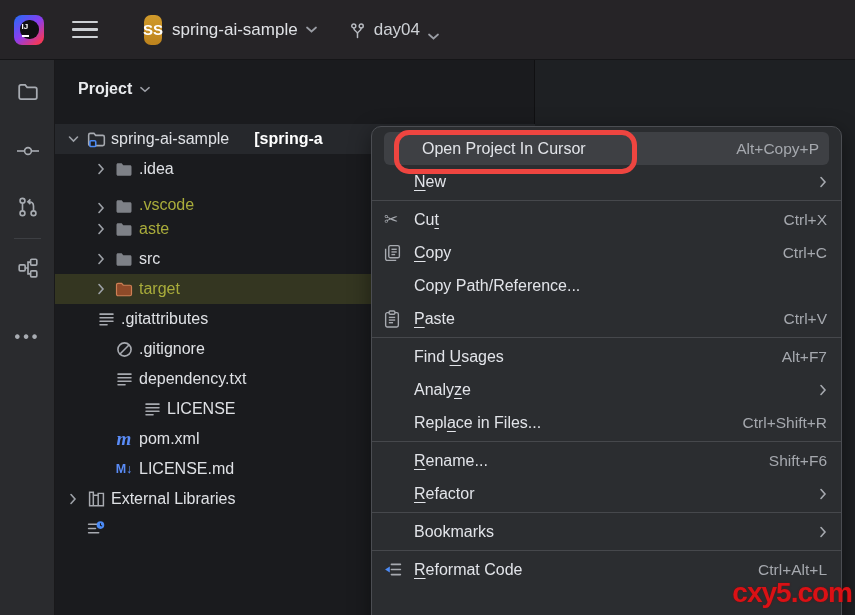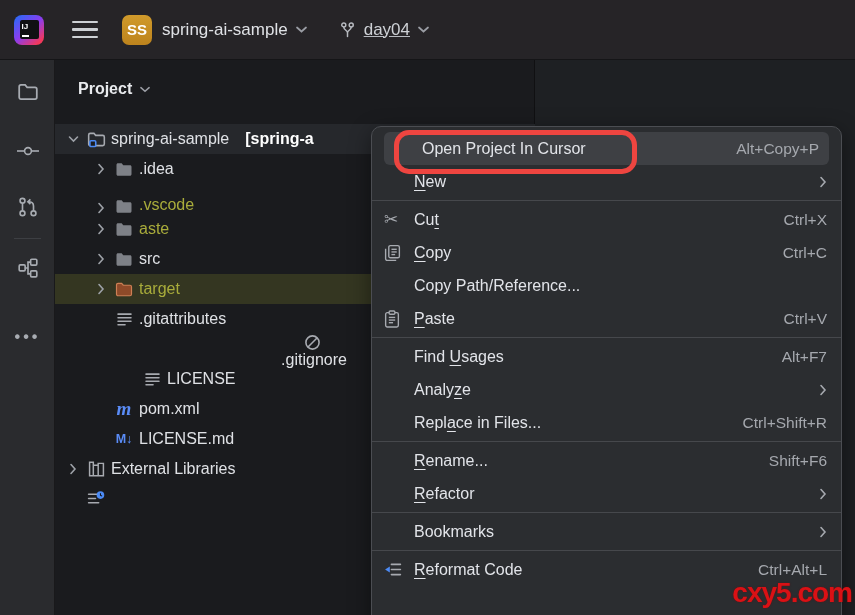--- a/index.html
+++ b/index.html
@@ -12,53 +12,53 @@
   }
   
   .toolbar {
     position:absolute; left:0; top:0; width:855px; height:60px;
     background:#262427; border-bottom:1px solid #151517;
     display:flex; align-items:center;
   }
   .app-logo { width:30px; height:30px; margin-left:14px; border-radius:8px;
     background:linear-gradient(140deg,#1f6ef5 0%,#8a3df0 48%,#f3385b 88%);
     display:flex; align-items:center; justify-content:center; }
-  .app-logo-inner { width:19px; height:19px; background:#101013; border-radius:2px;
+  .app-logo-inner { width:19px; height:19px; background:#101013; border-radius:9px;
     color:#fff; font-size:8px; font-weight:bold; line-height:9px; padding:2px 0 0 2px; }
   .app-logo-inner .bar { display:block; width:7px; height:2px; background:#fff; margin-top:4px; }
   .hamburger { margin-left:28px; width:26px; display:flex; flex-direction:column; gap:5px; cursor:pointer; }
   .hamburger span { display:block; height:2.4px; background:#cdd0d4; border-radius:1px; }
-  .proj-badge { margin-left:24px; width:30px; height:30px; border-radius:7px;
+  .proj-badge { margin-left:46px; width:18px; height:30px; border-radius:7px;
     background:linear-gradient(180deg,#d09a2b,#bd831d);
     color:#fff; font-weight:bold; font-size:15px;
     display:flex; align-items:center; justify-content:center; }
   .tb-text { color:#dfe1e5; font-size:17px; margin-left:10px; }
   .tb-dim  { color:#ced1d6; }
   .chev { margin-left:8px; color:#9a9da4; display:inline-flex; }
-  .branch-wrap { display:flex; align-items:center; margin-left:32px; color:#b7bac0;text-decoration:underline; }
+  .branch-wrap { display:flex; align-items:flex-end; margin-left:32px; color:#b7bac0; }
   
   .stripe { position:absolute; left:0; top:60px; width:55px; height:555px;
     background:#2a2b2e; border-right:1px solid #19191b; }
   .stripe .s-icon { position:absolute; left:0; width:55px; height:32px;
     display:flex; align-items:center; justify-content:center; color:#a8acb2; cursor:pointer; }
   .stripe .s-sep { position:absolute; left:14px; width:27px; height:1px; background:#3d3f43; }
   
   .project-panel { position:absolute; left:55px; top:60px; width:480px; height:555px;
     background:#1a1b1e; border-right:1px solid #101012; }
   .panel-header { position:absolute; left:23px; top:20px; display:flex; align-items:center;
     color:#e8eaed; font-size:16px; font-weight:bold; }
   .tree { position:absolute; left:0; top:64px; width:480px; }
   .tree-row { height:30px; display:flex; align-items:center; font-size:16px; color:#dfe1e5; cursor:pointer; }
   .tree-row.hover    { background:#26282c; }
   .tree-row.selected { background:#343621; }
   .tree-row .slot-chev { width:22px; min-width:22px; display:flex; justify-content:center; color:#9da1a7; }
   .tree-row .slot-icon { width:24px; min-width:24px; display:flex; justify-content:center; align-items:center; }
   .tree-row .lbl { margin-left:3px; white-space:nowrap; }
   .tree-row .lbl.ignored { color:#a9ac3b; }
-  .tree-row .suffix { font-weight:bold; color:#ffffff; margin-left:16px; white-space:nowrap; }
+  .tree-row .suffix { font-weight:bold; color:#ffffff; margin-left:25px; white-space:nowrap; }
   .glyph-blue { color:#5a8cf7; font-weight:bold; }
   
   .editor-area { position:absolute; left:535px; top:60px; width:320px; height:555px; background:#1e2023; }
   
   .menu { position:absolute; left:371px; top:126px; width:471px; height:520px;
     background:#2b2d30; border:1px solid #4b4d52; border-radius:10px;
     padding-top:5px; box-shadow:0 6px 22px rgba(0,0,0,.45); }
   .menu-row { height:33px; display:flex; align-items:center; padding:0 14px 0 12px;
     font-size:16px; color:#e2e4e9; cursor:pointer; }
   .menu-row.selected { background:#3e4044; border-radius:6px; margin:0 12px; padding:0 10px 0 8px; }
@@ -229,41 +229,53 @@
             <polyline points="2,1.5 6,6 2,10.5" fill="none" stroke="currentColor" stroke-width="1.6" stroke-linecap="round"></polyline>
           </svg>
         </span>
         <span class="slot-icon">
           <svg width="18" height="15" viewBox="0 0 16 14">
             <path d="M1 2.6 C1 1.8 1.6 1.2 2.4 1.2 H5.8 L7.3 3 H13.6 C14.4 3 15 3.6 15 4.4 V11.4 C15 12.2 14.4 12.8 13.6 12.8 H2.4 C1.6 12.8 1 12.2 1 11.4 Z" fill="#8e4a29" stroke="#cd7f55" stroke-width="1.1"></path>
           </svg>
         </span>
         <span class="lbl ignored">target</span>
       </div>
-      <div class="tree-row" style="padding-left: 35px;">
+      <div class="tree-row" style="padding-left: 17px;">
         <span class="slot-chev"></span>
         <span class="slot-icon">
           <svg width="17" height="14" viewBox="0 0 15 13" stroke="#a7aab0" stroke-width="1.5" stroke-linecap="round">
             <line x1="1.5" y1="2" x2="13.5" y2="2"></line>
             <line x1="1.5" y1="5.3" x2="13.5" y2="5.3"></line>
             <line x1="1.5" y1="8.6" x2="13.5" y2="8.6"></line>
             <line x1="1.5" y1="11.9" x2="8" y2="11.9"></line>
           </svg>
         </span>
         <span class="lbl">.gitattributes</span>
       </div>
-      <div class="tree-row" style="padding-left: 35px; flex-direction: column;">
+      <div class="tree-row" style="padding-left: 35px;">
         <span class="slot-chev"></span>
         <span class="slot-icon">
           <svg width="17" height="17" viewBox="0 0 16 16" fill="none" stroke="#a7aab0" stroke-width="1.5">
             <circle cx="8" cy="8" r="6.2"></circle>
             <line x1="3.8" y1="12.2" x2="12.2" y2="3.8"></line>
           </svg>
         </span>
         <span class="lbl">.gitignore</span>
+      </div>
+      <div class="tree-row" style="padding-left: 35px;">
+        <span class="slot-chev"></span>
+        <span class="slot-icon">
+          <svg width="17" height="14" viewBox="0 0 15 13" stroke="#a7aab0" stroke-width="1.5" stroke-linecap="round">
+            <line x1="1.5" y1="2" x2="13.5" y2="2"></line>
+            <line x1="1.5" y1="5.3" x2="13.5" y2="5.3"></line>
+            <line x1="1.5" y1="8.6" x2="13.5" y2="8.6"></line>
+            <line x1="1.5" y1="11.9" x2="8" y2="11.9"></line>
+          </svg>
+        </span>
+        <span class="lbl">dependency.txt</span>
       </div>
       <div class="tree-row" style="padding-left: 35px; margin-left: 28px;">
         <span class="slot-chev"></span>
         <span class="slot-icon">
           <svg width="17" height="14" viewBox="0 0 15 13" stroke="#a7aab0" stroke-width="1.5" stroke-linecap="round">
             <line x1="1.5" y1="2" x2="13.5" y2="2"></line>
             <line x1="1.5" y1="5.3" x2="13.5" y2="5.3"></line>
             <line x1="1.5" y1="8.6" x2="13.5" y2="8.6"></line>
             <line x1="1.5" y1="11.9" x2="8" y2="11.9"></line>
           </svg>

